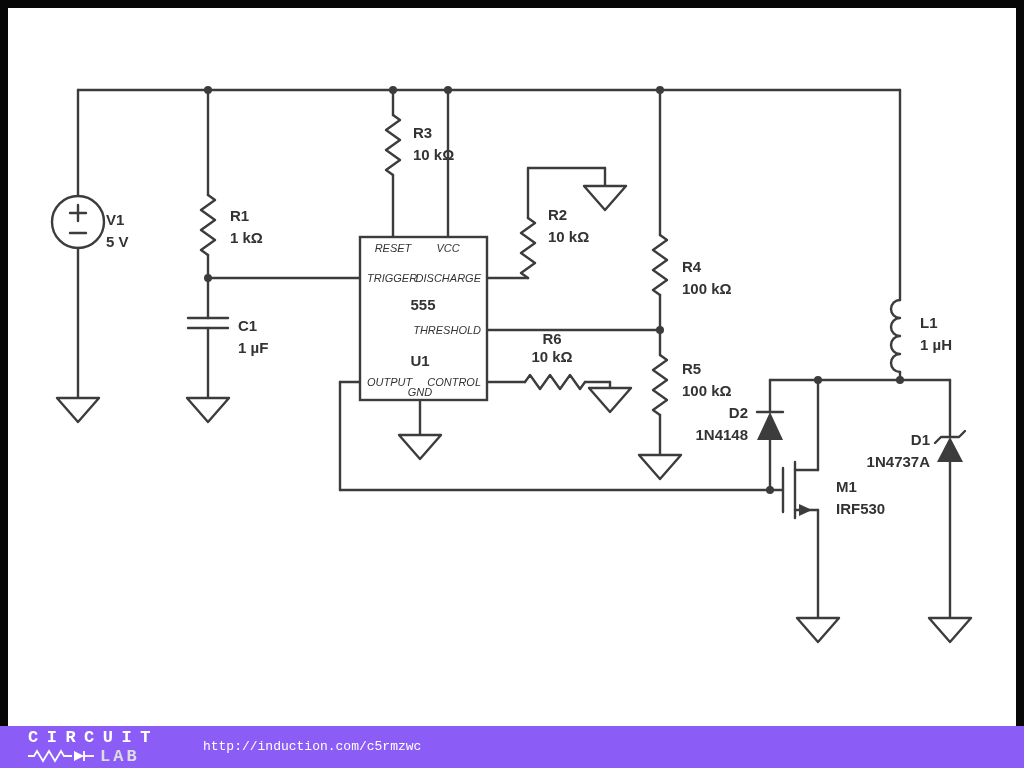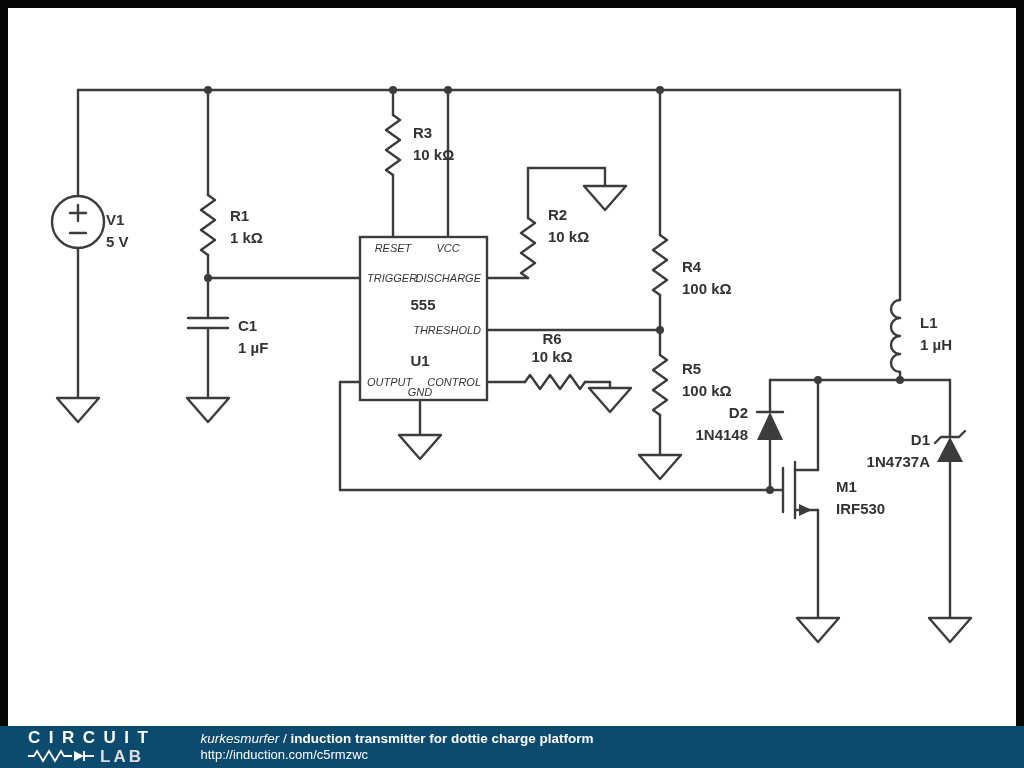--- a/index.html
+++ b/index.html
@@ -13,22 +13,22 @@
   .icbox{fill:#ffffff;stroke:#3c3c3c;stroke-width:2.4;}
   .gndfill{fill:#ffffff;stroke:#3c3c3c;stroke-width:2.4;stroke-linejoin:round;}
   .dot{fill:#3c3c3c;stroke:none;}
   .fillsym{fill:#3c3c3c;stroke:none;}
 
   text{fill:#333333;}
   .lbl{font-weight:bold;font-size:15px;}
   .pin{font-style:italic;font-size:11px;}
   .icname{font-weight:bold;font-size:15px;}
 
-  .footer{position:absolute;left:0;bottom:0;width:100%;height:42px;background:#0c4a6e;
-          display:flex;align-items:center;z-index:21;}
+  .footer{position:absolute;left:0;bottom:0;width:100%;height:42px;background:#8b5cf6;
+          display:flex;align-items:center;z-index:21;font-family:Liberation Mono, monospace;}
   .logo{margin-left:28px;line-height:1;color:#fff;}
   .logo-top{font-weight:bold;font-size:17px;letter-spacing:8.5px;color:#fff;}
   .logo-row{display:flex;align-items:flex-start;margin-top:2px;}
   .logo-lab{font-weight:bold;font-size:17px;letter-spacing:3px;color:#dddddd;}
   .logo-glyph{margin-right:4px;}
   .meta{margin-left:44px;color:#fff;line-height:1.3;}
   .meta-title{font-size:13.5px;white-space:pre;}
   .meta-title .author{font-style:italic;}
   .meta-title .ctitle{font-weight:bold;}
   .meta-url{font-size:13px;}
@@ -215,19 +215,18 @@
         <svg class="logo-glyph" width="68" height="16" viewBox="0 0 68 16">
           <polyline points="0,8 6,8 9,3 15,13 21,3 27,13 33,3 36,8 44,8" stroke="#ffffff" stroke-width="1.8" fill="none"></polyline>
           <polygon points="46,3 46,13 56,8" fill="#ffffff"></polygon>
           <line x1="56" y1="3" x2="56" y2="13" stroke="#ffffff" stroke-width="1.8"></line>
           <line x1="56" y1="8" x2="66" y2="8" stroke="#ffffff" stroke-width="1.8"></line>
         </svg>
         <span class="logo-lab">LAB</span>
       </div>
     </div>
     <div class="meta">
-      <div class="meta-title"><span class="author">kurkesmurfer</span><span> / </span><span class="ctitle">induction transmitter for dottie charge platform</span></div>
       <div class="meta-url">http://induction.com/c5rmzwc</div>
     </div>
   </div>
 
   <div class="frame"></div>
 </div>
 
 </body></html>

